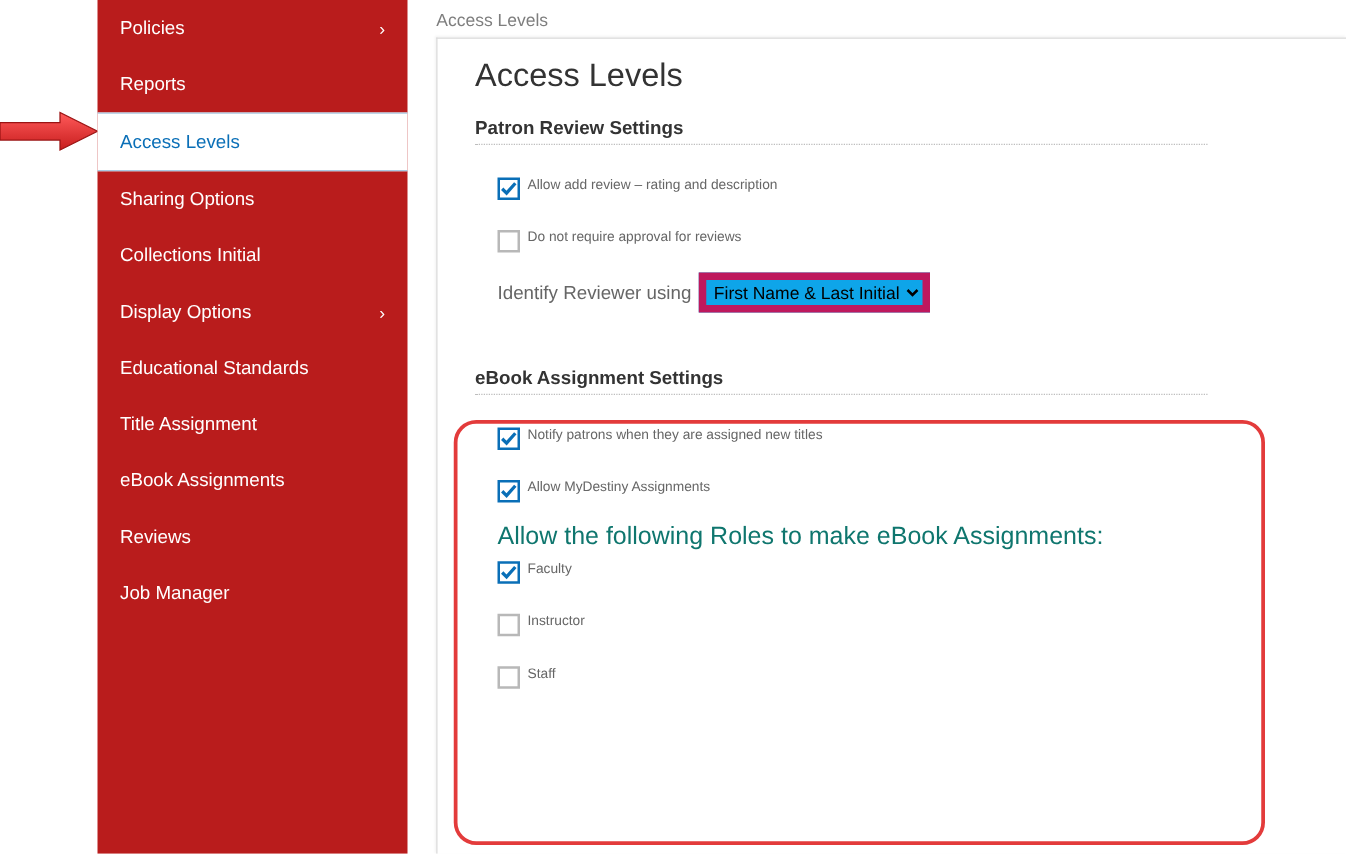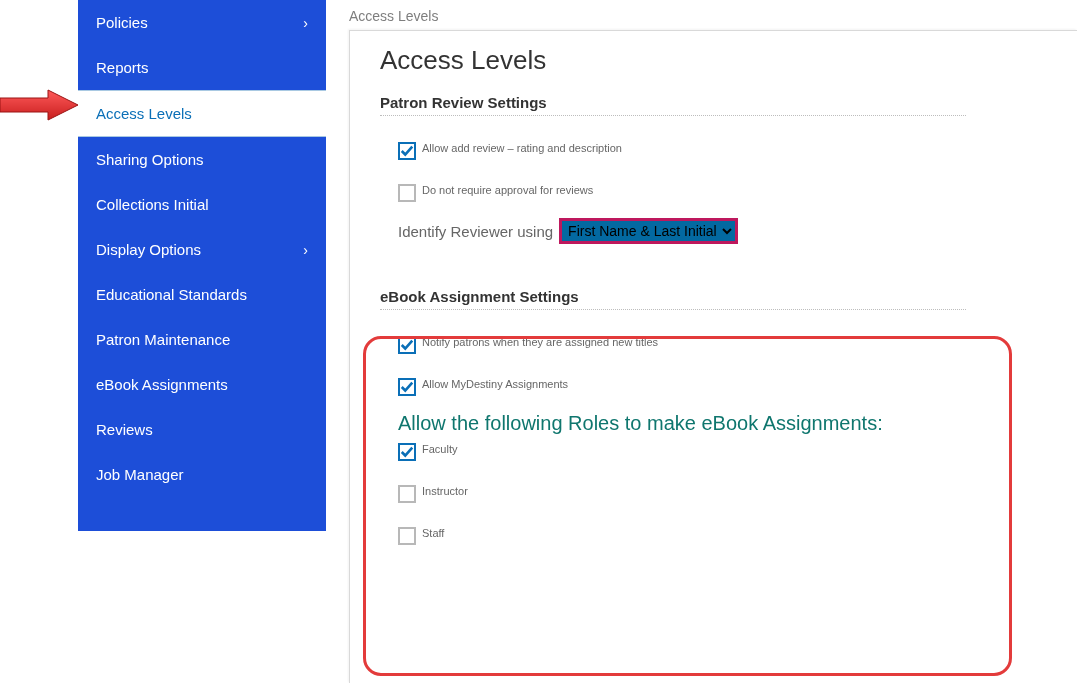--- a/index.html
+++ b/index.html
@@ -11,22 +11,22 @@
     position: relative;
     width: 1077px;
     height: 683px;
     overflow: hidden;
   }
   .sidebar {
     position: absolute;
     left: 78px;
     top: 0;
     width: 248px;
-    background: #1d4ed8;
-    height: 531px;
+    background: #b91c1c;
+    height: 683px;
   }
   .sidebar-item {
     display: flex;
     align-items: center;
     justify-content: space-between;
     padding: 14px 18px;
     color: #fff;
     font-size: 15px;
     cursor: pointer;
   }
@@ -105,23 +105,23 @@
   .label-row {
     margin: 0 0 18px 18px;
     color: #666;
     font-size: 15px;
     display: flex;
     align-items: center;
   }
   select {
     font-size: 14px;
     padding: 1px 2px;
-    border: 3px solid #be185d;
+    border: 6px solid #be185d;
     margin-left: 6px;
-    background: #0369a1;
+    background: #0ea5e9;
     cursor: pointer;
   }
   .callout {
     position: absolute;
     left: 363px;
     top: 336px;
     width: 649px;
     height: 340px;
     border: 3px solid #e33b3b;
     border-radius: 18px;
@@ -172,21 +172,21 @@
     <span>Collections Initial</span>
   </div>
   <div class="sidebar-item">
     <span>Display Options</span>
     <span class="chevron">›</span>
   </div>
   <div class="sidebar-item">
     <span>Educational Standards</span>
   </div>
   <div class="sidebar-item">
-    <span>Patron Maintenance</span>
+    <span>Title Assignment</span>
   </div>
   <div class="sidebar-item">
     <span>eBook Assignments</span>
   </div>
   <div class="sidebar-item">
     <span>Reviews</span>
   </div>
   <div class="sidebar-item">
     <span>Job Manager</span>
   </div>

